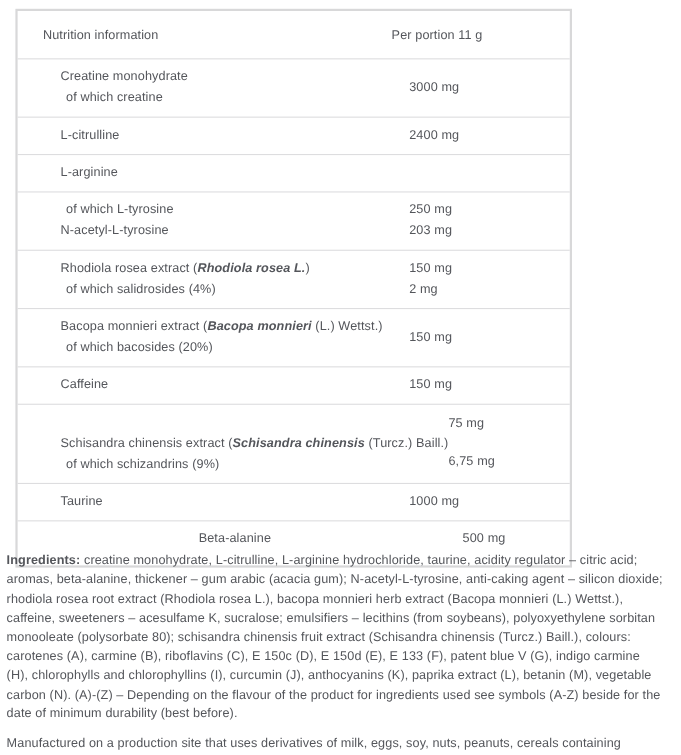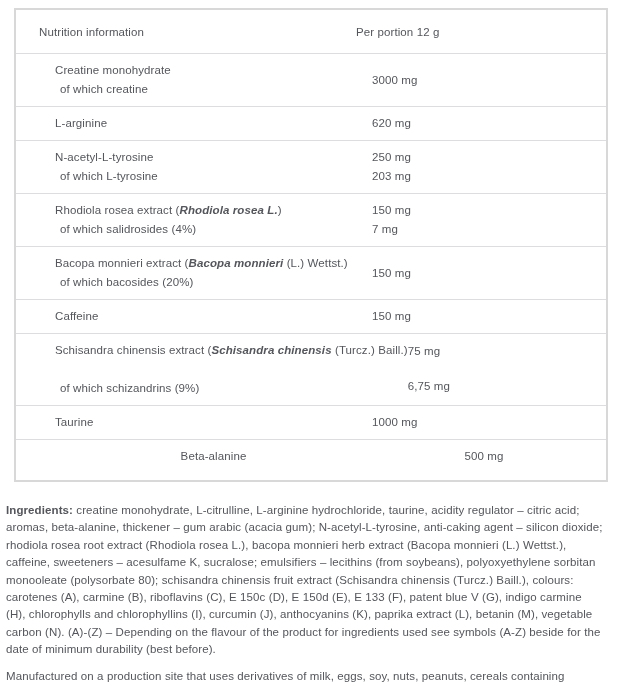--- a/index.html
+++ b/index.html
@@ -9,21 +9,21 @@
     font-family: "Liberation Sans", sans-serif;
     color: #54565b;
     -webkit-font-smoothing: antialiased;
   }
   .page { position: relative; width: 619px; height: 686px; background: #ffffff; overflow: hidden; }
 
   
   .nutri-table {
     position: absolute;
     left: 14px; top: 8px;
-    width: 594px;
+    width: 506px;
     border: 2px solid #d8d8d9;
     background: #ffffff;
     box-sizing: border-box;
   }
   .trow {
     display: flex;
     align-items: stretch;
     padding: 7px 10px 7px 23px;
     box-sizing: border-box;
   }
@@ -36,21 +36,21 @@
     font-size: 11.5px;
     line-height: 19px;
     letter-spacing: 0.1px;
     white-space: nowrap;
   }
   .sub-line { padding-left: 5px; }
   .latin { font-weight: bold; font-style: italic; }
 
   
   .trow.tall { height: 72px; }
-  .trow.tall .col-l { justify-content: space-between; }
+  .trow.tall .col-l { justify-content: flex-end; }
   .trow.tall .col-r { justify-content: space-between; padding: 1px 0 2px 0; }
 
   
   .footer-text {
     position: absolute;
     left: 6px; top: 502px;
     width: 608px;
   }
   .footer-text p {
     margin: 0 11px 9px 0;
@@ -66,63 +66,68 @@
 
 <div class="page">
 
   <div class="nutri-table">
 
     <div class="trow header">
       <div class="col-l">
           <div class="line">Nutrition information</div>
         </div>
       <div class="col-r">
-          <div class="line">Per portion 12 g</div>
+          <div class="line">Per portion 11 g</div>
         </div>
     </div>
 
     <div class="trow">
       <div class="col-l">
         <div class="line">Creatine monohydrate</div>
         <div class="line sub-line">of which creatine</div>
       </div>
       <div class="col-r">
         <div class="line">3000 mg</div>
       </div>
     </div>
 
+    <div class="trow">
+      <div class="col-l">
+          <div class="line">L-citrulline</div>
+        </div>
+      <div class="col-r">
+          <div class="line">2400 mg</div>
+        </div>
+    </div>
 
     <div class="trow">
       <div class="col-l">
           <div class="line">L-arginine</div>
         </div>
-      <div class="col-r">
-          <div class="line">620 mg</div>
-        </div>
     </div>
 
     <div class="trow">
       <div class="col-l">
+        <div class="line sub-line">of which L-tyrosine</div>
         <div class="line">N-acetyl-L-tyrosine</div>
-        <div class="line sub-line">of which L-tyrosine</div>
       </div>
       <div class="col-r">
         <div class="line">250 mg</div>
         <div class="line">203 mg</div>
       </div>
     </div>
 
     <div class="trow">
       <div class="col-l">
         <div class="line"><span>Rhodiola rosea extract (</span><span class="latin">Rhodiola rosea L.</span><span>)</span></div>
         <div class="line sub-line">of which salidrosides (4%)</div>
       </div>
       <div class="col-r">
         <div class="line">150 mg</div>
-        <div class="line">7 mg</div>
+        <div class="line">2 mg</div>
       </div>
     </div>
 
     <div class="trow">
       <div class="col-l">
         <div class="line"><span>Bacopa monnieri extract (</span><span class="latin">Bacopa monnieri</span><span> (L.) Wettst.)</span></div>
         <div class="line sub-line">of which bacosides (20%)</div>
       </div>
       <div class="col-r">
         <div class="line">150 mg</div>

